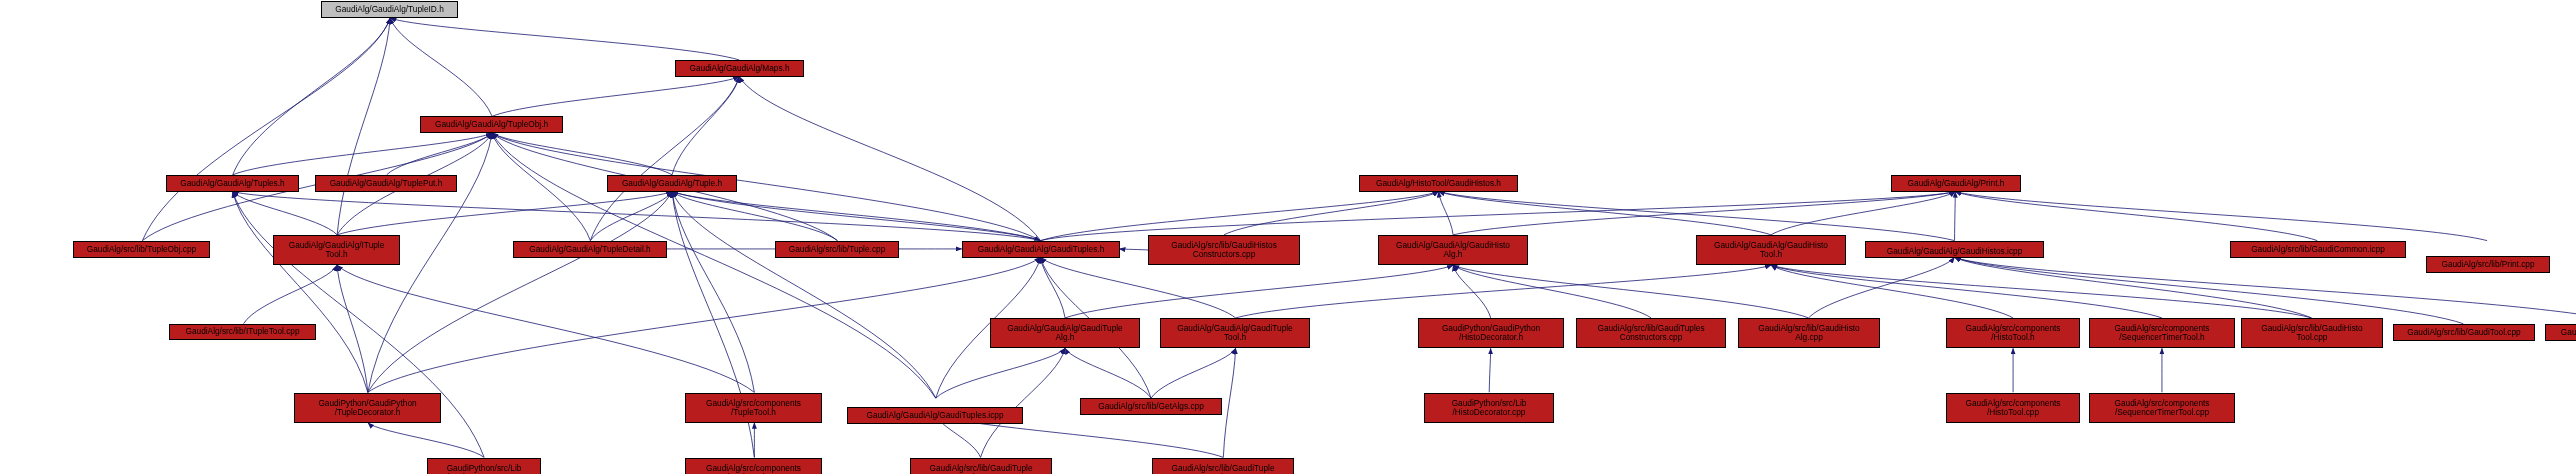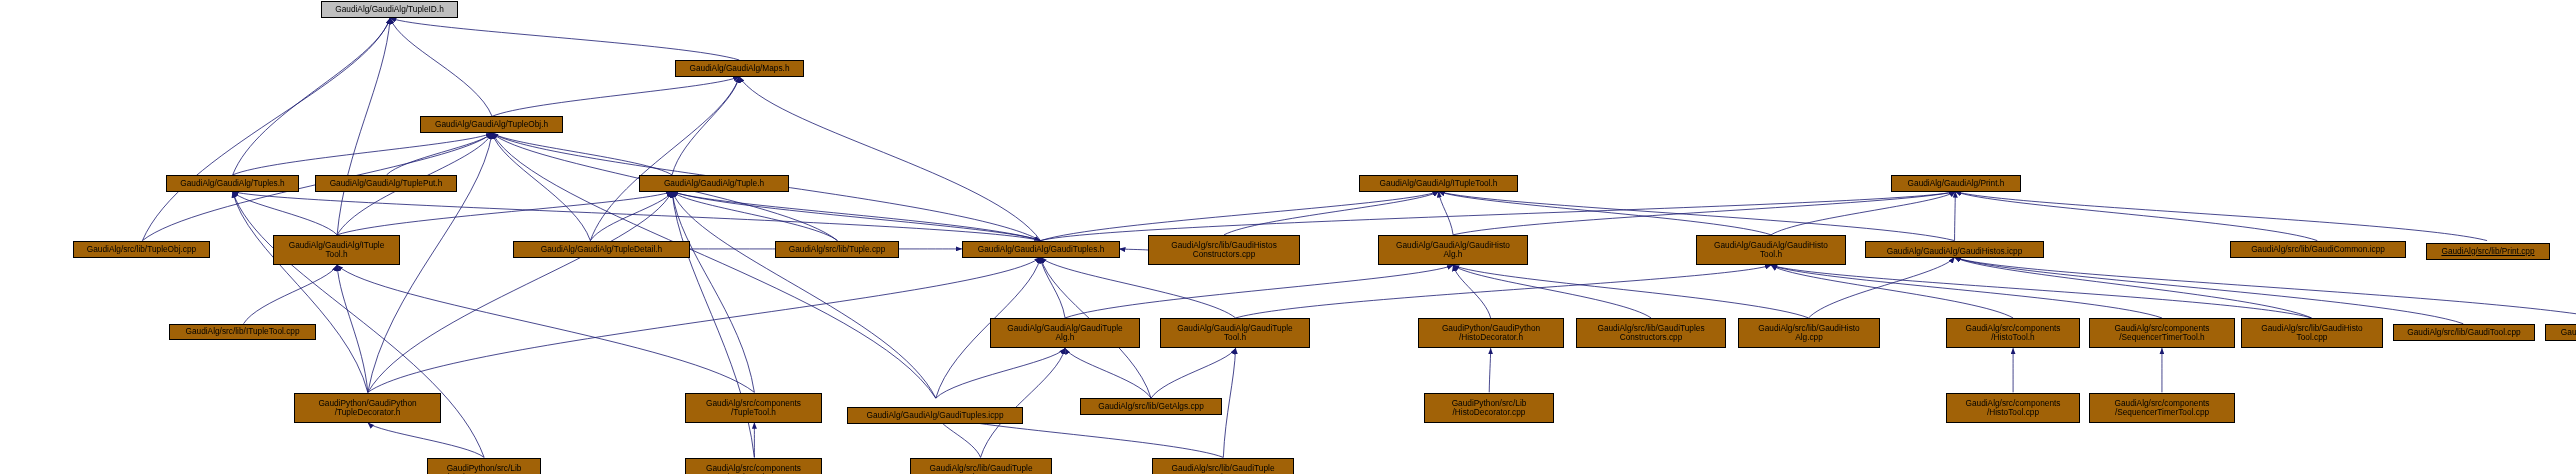--- a/index.html
+++ b/index.html
@@ -9,21 +9,21 @@
     height:474px;
     background:#ffffff;
     font-family:"Liberation Sans","DejaVu Sans",sans-serif;
     overflow:hidden;
   }
   #edges{position:absolute;left:0;top:0;width:2576px;height:474px;}
   .node{
     position:absolute;
     box-sizing:border-box;
     border:0.7px solid #000000;
-    background:#a16207;
+    background:#b91c1c;
     color:#000000;
     font-size:8.3px;
     line-height:9.4px;
     text-align:center;
     display:flex;
     align-items:center;
     justify-content:center;
     padding:0.7px 2.9px;
     white-space:pre-line;
     z-index:5;
@@ -120,38 +120,38 @@
         <path d="M 922 344.5 C 984.832 344.5, 1290.016 344.5, 1330 344.5" marker-end="url(#ah)"></path>
         <path d="M 508 543 C 612.5 468.2, 1372.5 412.1, 1439 356" marker-end="url(#ah)"></path>
       </g>
   </svg>
   <div id="node-layer">
       <div class="node root" style="left: 321px; top: 1.4px; width: 137px; height: 16.6px;"><span class="node-label">GaudiAlg/GaudiAlg/TupleID.h</span></div>
       <div class="node" style="left: 675px; top: 60px; width: 129px; height: 16.6px;"><span class="node-label">GaudiAlg/GaudiAlg/Maps.h</span></div>
       <div class="node" style="left: 420px; top: 116px; width: 143px; height: 16.6px;"><span class="node-label">GaudiAlg/GaudiAlg/TupleObj.h</span></div>
       <div class="node" style="left: 166px; top: 175px; width: 133px; height: 16.6px;"><span class="node-label">GaudiAlg/GaudiAlg/Tuples.h</span></div>
       <div class="node" style="left: 315px; top: 175px; width: 142px; height: 16.6px;"><span class="node-label">GaudiAlg/GaudiAlg/TuplePut.h</span></div>
-      <div class="node" style="left: 639px; top: 175px; width: 150px; height: 16.6px; justify-content: flex-end;"><span class="node-label">GaudiAlg/GaudiAlg/Tuple.h</span></div>
-      <div class="node" style="left: 1359px; top: 175px; width: 159px; height: 16.6px;"><span class="node-label">GaudiAlg/GaudiAlg/ITupleTool.h</span></div>
+      <div class="node" style="left: 607px; top: 175px; width: 130px; height: 16.6px; justify-content: flex-end;"><span class="node-label">GaudiAlg/GaudiAlg/Tuple.h</span></div>
+      <div class="node" style="left: 1359px; top: 175px; width: 159px; height: 16.6px;"><span class="node-label">GaudiAlg/HistoTool/GaudiHistos.h</span></div>
       <div class="node" style="left: 1891px; top: 175px; width: 130px; height: 16.6px;"><span class="node-label">GaudiAlg/GaudiAlg/Print.h</span></div>
       <div class="node" style="left: 73px; top: 241px; width: 137px; height: 16.6px;"><span class="node-label">GaudiAlg/src/lib/TupleObj.cpp</span></div>
       <div class="node" style="left: 273px; top: 235px; width: 127px; height: 30px;"><span class="node-label">GaudiAlg/GaudiAlg/ITuple
 Tool.h</span></div>
-      <div class="node" style="left: 513px; top: 241px; width: 177px; height: 16.6px;"><span class="node-label">GaudiAlg/GaudiAlg/TupleDetail.h</span></div>
+      <div class="node" style="left: 513px; top: 241px; width: 154px; height: 16.6px;"><span class="node-label">GaudiAlg/GaudiAlg/TupleDetail.h</span></div>
       <div class="node" style="left: 775px; top: 241px; width: 124px; height: 16.6px;"><span class="node-label">GaudiAlg/src/lib/Tuple.cpp</span></div>
       <div class="node" style="left: 962px; top: 241px; width: 158px; height: 16.6px;"><span class="node-label">GaudiAlg/GaudiAlg/GaudiTuples.h</span></div>
       <div class="node" style="left: 1148px; top: 235px; width: 152px; height: 30px;"><span class="node-label">GaudiAlg/src/lib/GaudiHistos
 Constructors.cpp</span></div>
       <div class="node" style="left: 1378px; top: 235px; width: 150px; height: 30px;"><span class="node-label">GaudiAlg/GaudiAlg/GaudiHisto
 Alg.h</span></div>
       <div class="node" style="left: 1696px; top: 235px; width: 150px; height: 30px;"><span class="node-label">GaudiAlg/GaudiAlg/GaudiHisto
 Tool.h</span></div>
       <div class="node" style="left: 1865px; top: 241px; width: 179px; height: 16.6px; align-items: flex-end;"><span class="node-label">GaudiAlg/GaudiAlg/GaudiHistos.icpp</span></div>
       <div class="node" style="left: 2230px; top: 241px; width: 176px; height: 16.6px;"><span class="node-label">GaudiAlg/src/lib/GaudiCommon.icpp</span></div>
-      <div class="node" style="left: 2426px; top: 243px; width: 124px; height: 16.6px; text-decoration: underline;"><span class="node-label">GaudiAlg/src/lib/Print.cpp</span></div>
+      <div class="node" style="left: 2426px; top: 256px; width: 124px; height: 16.6px;"><span class="node-label">GaudiAlg/src/lib/Print.cpp</span></div>
       <div class="node" style="left: 169px; top: 324px; width: 147px; height: 16px;"><span class="node-label">GaudiAlg/src/lib/ITupleTool.cpp</span></div>
       <div class="node" style="left: 990px; top: 318px; width: 150px; height: 30px;"><span class="node-label">GaudiAlg/GaudiAlg/GaudiTuple
 Alg.h</span></div>
       <div class="node" style="left: 1160px; top: 318px; width: 150px; height: 30px;"><span class="node-label">GaudiAlg/GaudiAlg/GaudiTuple
 Tool.h</span></div>
       <div class="node" style="left: 1418px; top: 318px; width: 146px; height: 30px;"><span class="node-label">GaudiPython/GaudiPython
 /HistoDecorator.h</span></div>
       <div class="node" style="left: 1576px; top: 318px; width: 150px; height: 30px;"><span class="node-label">GaudiAlg/src/lib/GaudiTuples
 Constructors.cpp</span></div>
       <div class="node" style="left: 1738px; top: 318px; width: 142px; height: 30px;"><span class="node-label">GaudiAlg/src/lib/GaudiHisto

